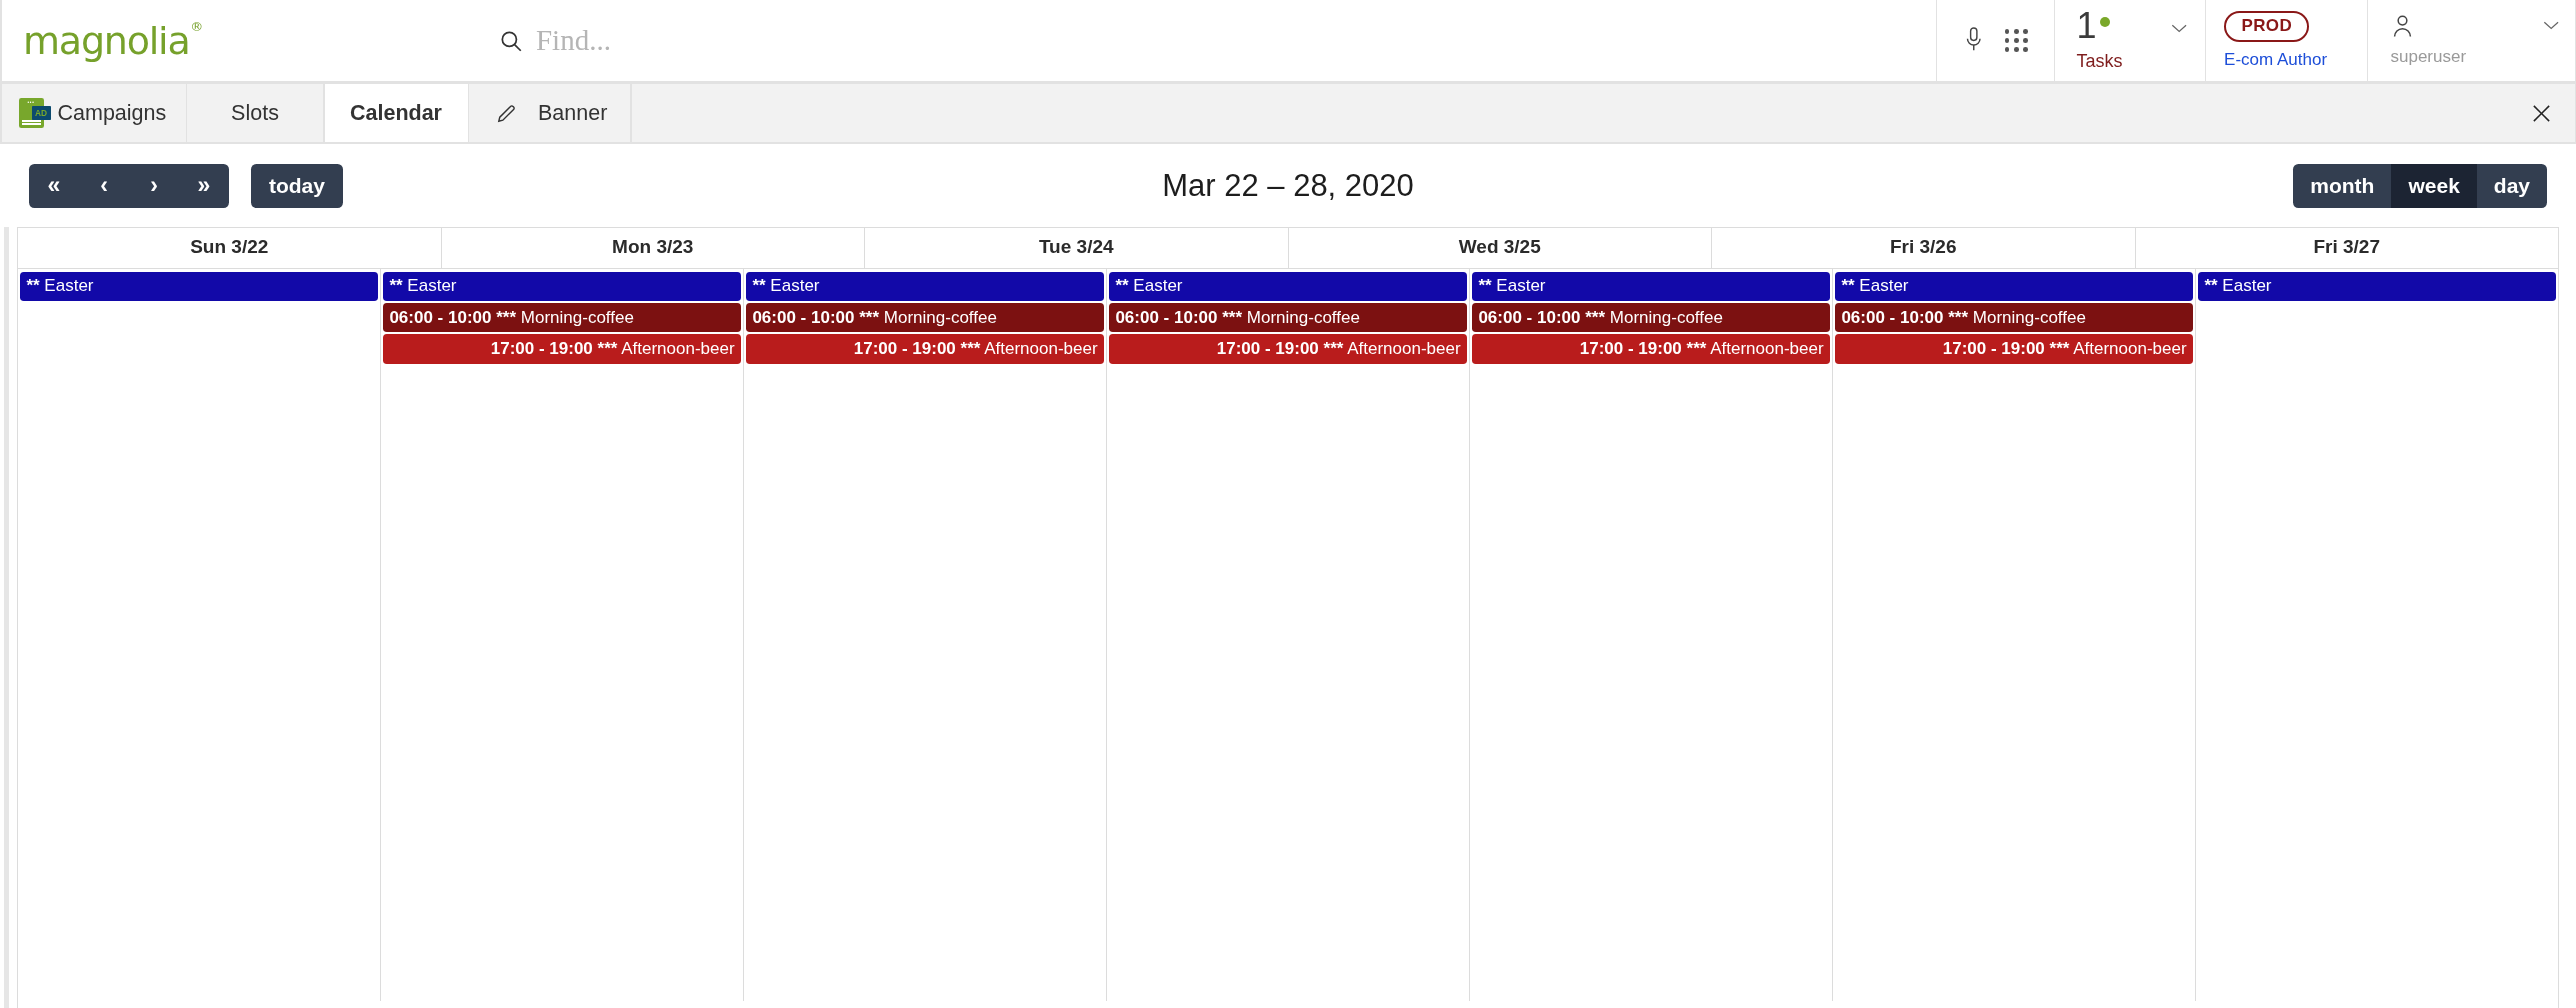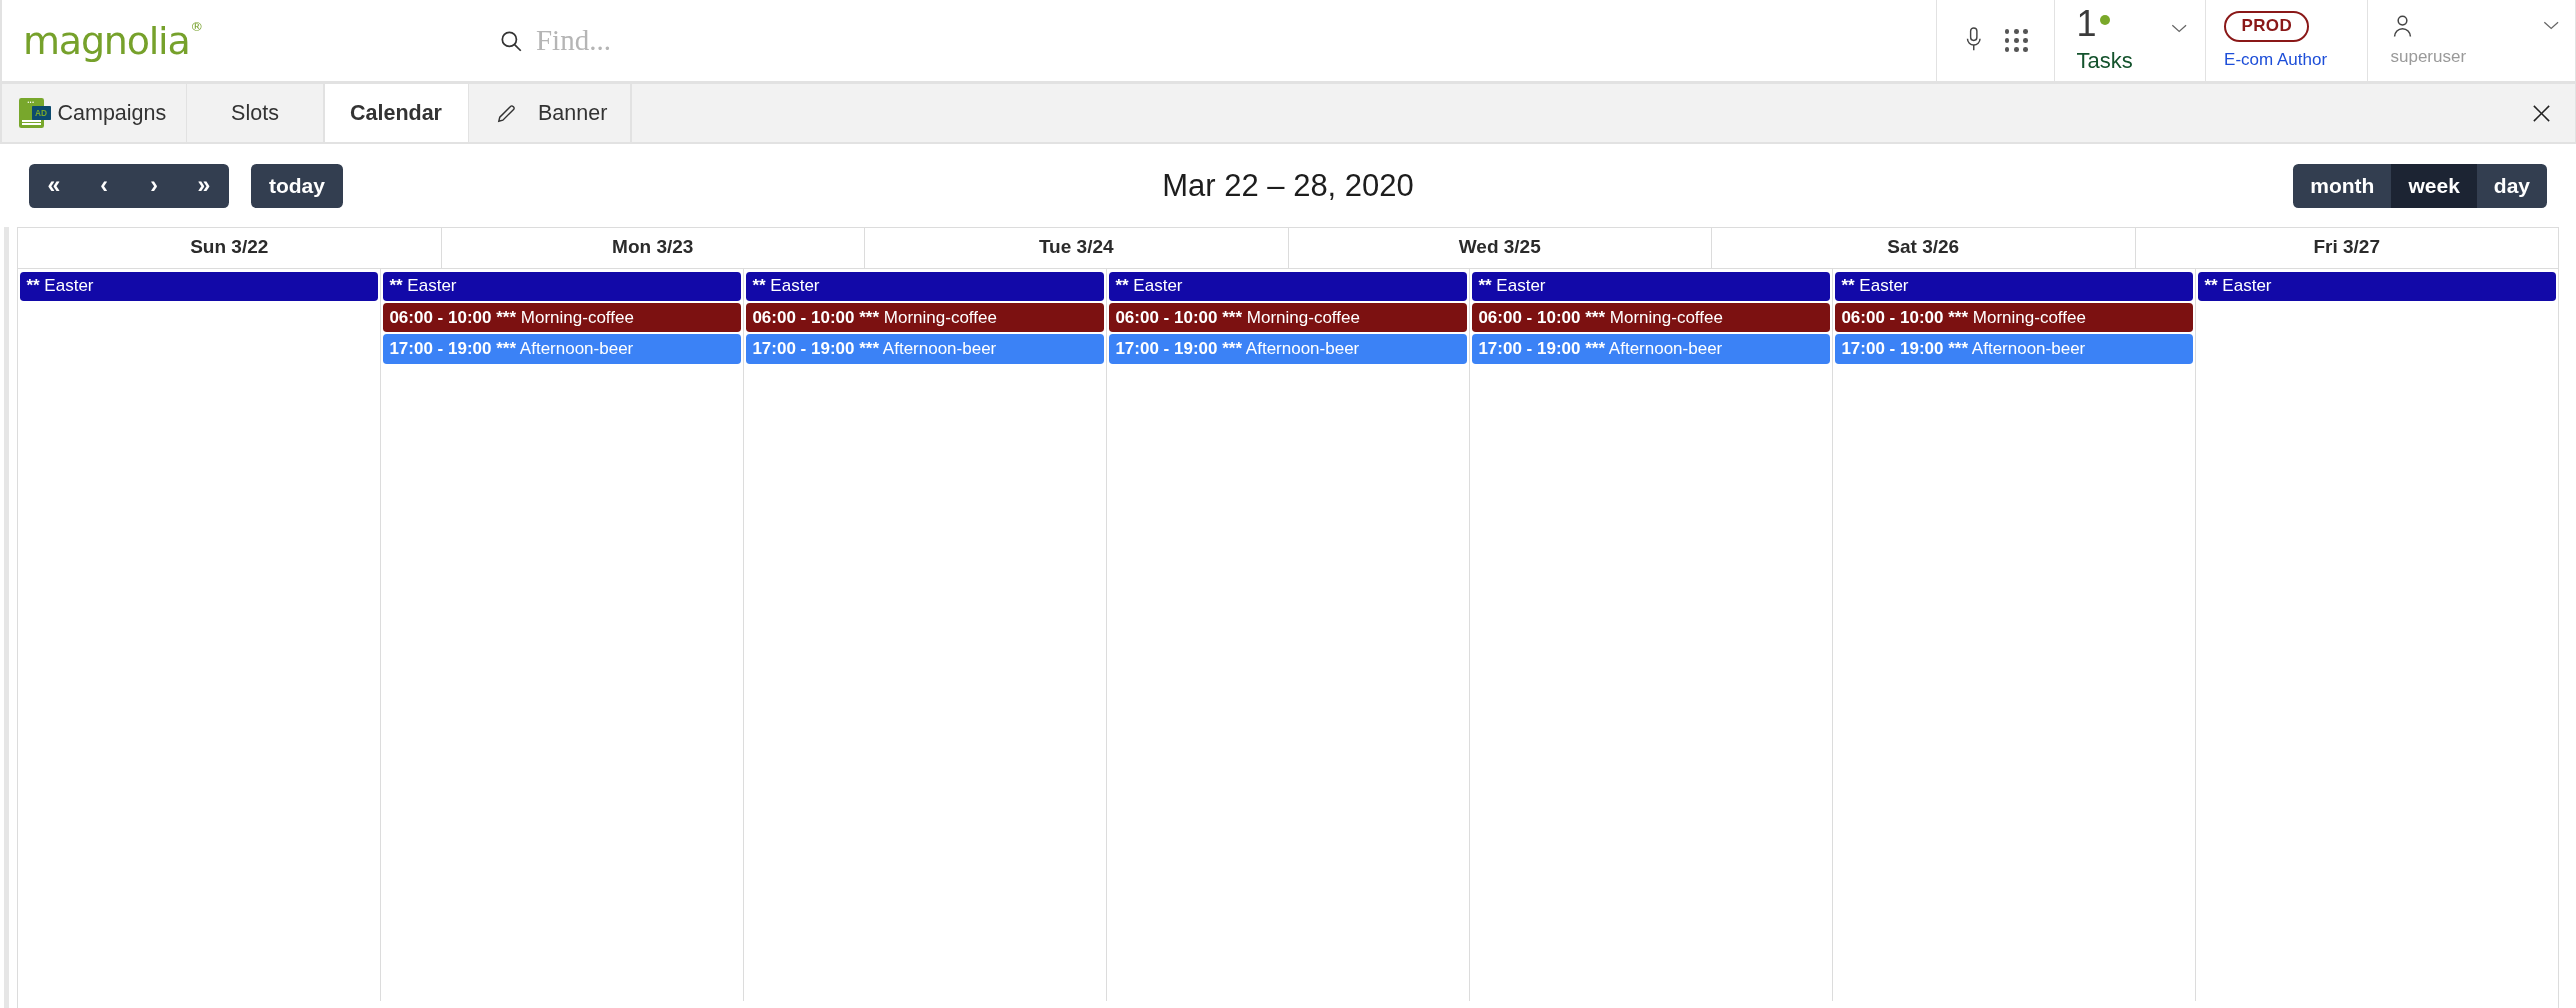--- a/index.html
+++ b/index.html
@@ -93,21 +93,21 @@
   }
   .counter-top { display: flex; align-items: flex-start; }
   .counter-num {
     font-size: 36px; color: #3b3b3b; font-weight: 300; line-height: 0.95;
     font-family: "Liberation Sans", sans-serif;
   }
   .green-dot {
     width: 10px; height: 10px; border-radius: 50%;
     background: #7aa82a; display: inline-block; margin-left: 3.1px; margin-top: 7.7px;
   }
-  .counter-label { font-size: 22px; color: #14532d; margin-top: 7px; font-weight: 300; }
+  .counter-label { font-size: 18px; color: #7f1d1d; margin-top: 7px; font-weight: 300; }
   .chev-btn {
     position: absolute; right: 17px; top: 23px;
     cursor: pointer;
   }
 
   .env-cell {
     width: 161px;
     flex-direction: column;
     justify-content: center;
     align-items: flex-start;
@@ -270,21 +270,21 @@
     white-space: nowrap;
     overflow: hidden;
     cursor: pointer;
     line-height: 1.25;
   }
   .event .etime { font-weight: bold; }
   .event .estars { font-weight: bold; }
   .event .etitle { font-weight: normal; }
   .ev-easter { background: #1209a8; }
   .ev-coffee { background: #7c1111; }
-  .ev-beer   { background: #3b82f6; }
+  .ev-beer   { background: #b91c1c; text-align: right; }
 
   svg { display: block; }
 </style>
 </head>
 <body>
 
 <div class="app-header">
 
   <div class="hdr-cell logo-cell">
     <span class="logo"><span>magnolia</span><span class="reg">®</span></span>
@@ -422,21 +422,21 @@
   </div>
 </div>
 
 <div class="cal-wrap">
   <div class="cal-scroll-left"></div>
   <div class="cal-head-row" id="cal-head">
       <div class="cal-head-cell">Sun 3/22</div>
       <div class="cal-head-cell">Mon 3/23</div>
       <div class="cal-head-cell">Tue 3/24</div>
       <div class="cal-head-cell">Wed 3/25</div>
-      <div class="cal-head-cell">Sat 3/26</div>
+      <div class="cal-head-cell">Fri 3/26</div>
       <div class="cal-head-cell">Fri 3/27</div>
     </div>
   <div class="cal-body-row" id="cal-body">
       <div class="cal-day-col">
         <div class="event ev-easter"><span class="estars">**</span> <span class="etitle">Easter</span></div>
       </div>
       <div class="cal-day-col">
         <div class="event ev-easter"><span class="estars">**</span> <span class="etitle">Easter</span></div>
         <div class="event ev-coffee"><span class="etime">06:00 - 10:00</span> <span class="estars">***</span> <span class="etitle">Morning-coffee</span></div>
         <div class="event ev-beer"><span class="etime">17:00 - 19:00</span> <span class="estars">***</span> <span class="etitle">Afternoon-beer</span></div>

